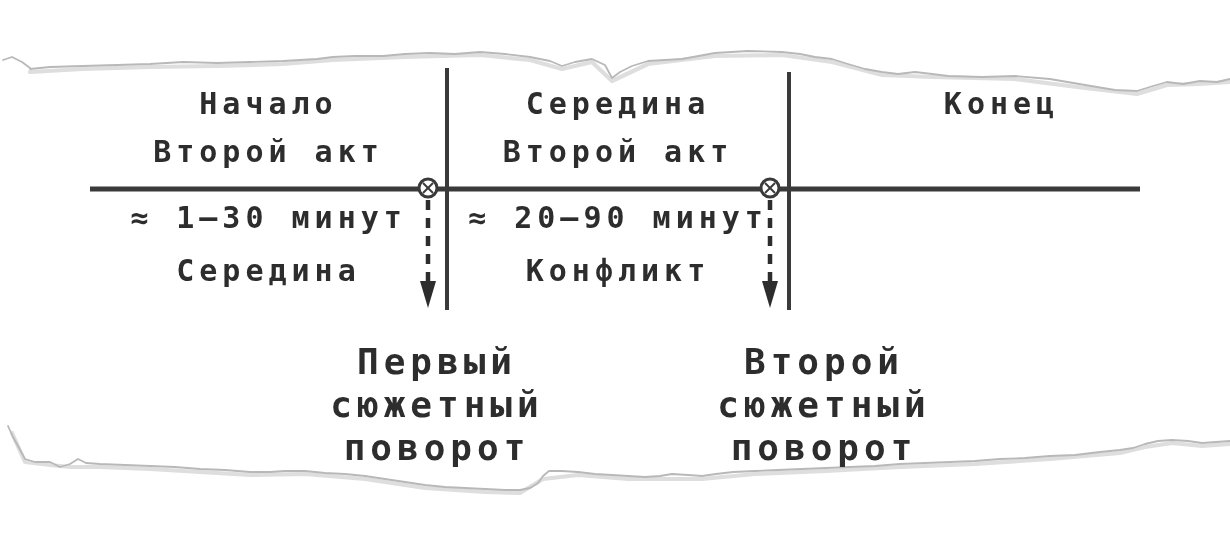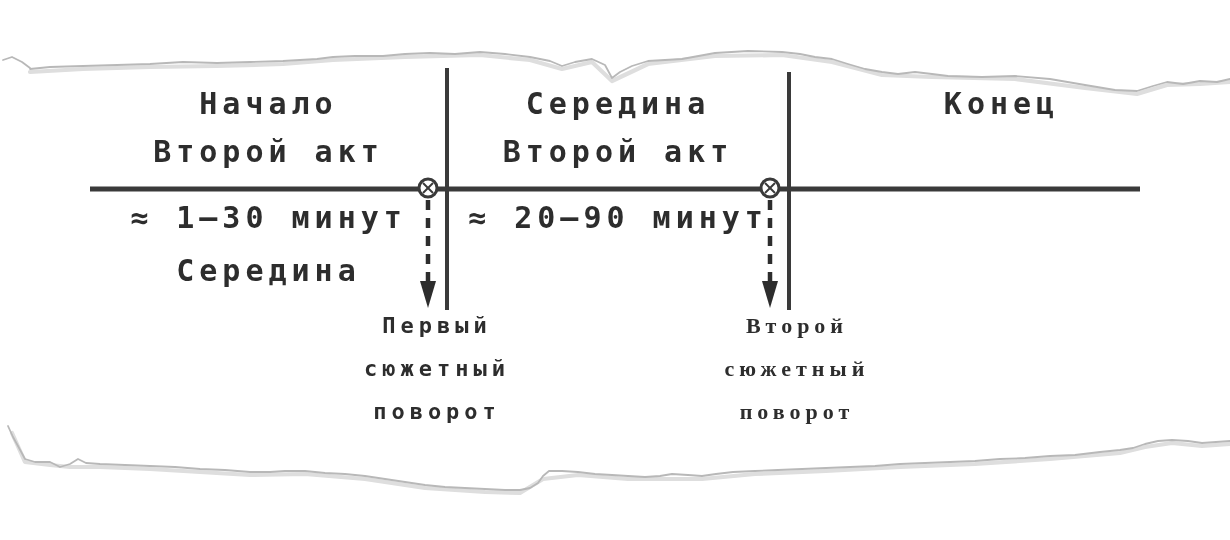--- a/index.html
+++ b/index.html
@@ -31,22 +31,23 @@
   .txt{
     position:absolute;z-index:2;
     text-align:center;
     font-size:30px;line-height:36px;
     letter-spacing:5px;
     white-space:nowrap;
   }
   .twist{
     position:absolute;z-index:2;
     width:300px;text-align:center;
-    font-size:22px;line-height:43px;
+    font-size:36px;line-height:43px;
     letter-spacing:5px;
+    margin-top:36px;
   }
   
   .c1{left:90px;width:357px;}
   .c2{left:447px;width:342px;}
   .c3{left:826px;width:351px;}
   .r-stage{top:86px;}
   .r-act{top:134px;}
   .r-duration{top:200px;}
   .r-phase{top:253px;}
 </style>
@@ -95,27 +96,28 @@
   </svg>
 
   <div class="txt c1 r-stage">Начало</div>
   <div class="txt c1 r-act">Второй акт</div>
   <div class="txt c1 r-duration">≈ 1–30 минут</div>
   <div class="txt c1 r-phase">Середина</div>
 
   <div class="txt c2 r-act">Второй акт</div>
   <div class="txt c2 r-stage">Середина</div>
   <div class="txt c2 r-duration">≈ 20–90 минут</div>
+  <div class="txt c2 r-phase">Конфликт</div>
 
   <div class="txt c3 r-stage">Конец</div>
 
   <div class="twist" style="left:287px;top:304px;">
     <div>Первый</div>
     <div>сюжетный</div>
     <div>поворот</div>
   </div>
-  <div class="twist" style="left:647px;top:304px;font-family:Liberation Serif, serif;">
+  <div class="twist" style="left:674px;top:304px;">
     <div>Второй</div>
     <div>сюжетный</div>
     <div>поворот</div>
   </div>
 
 </div>
 
 </body></html>

